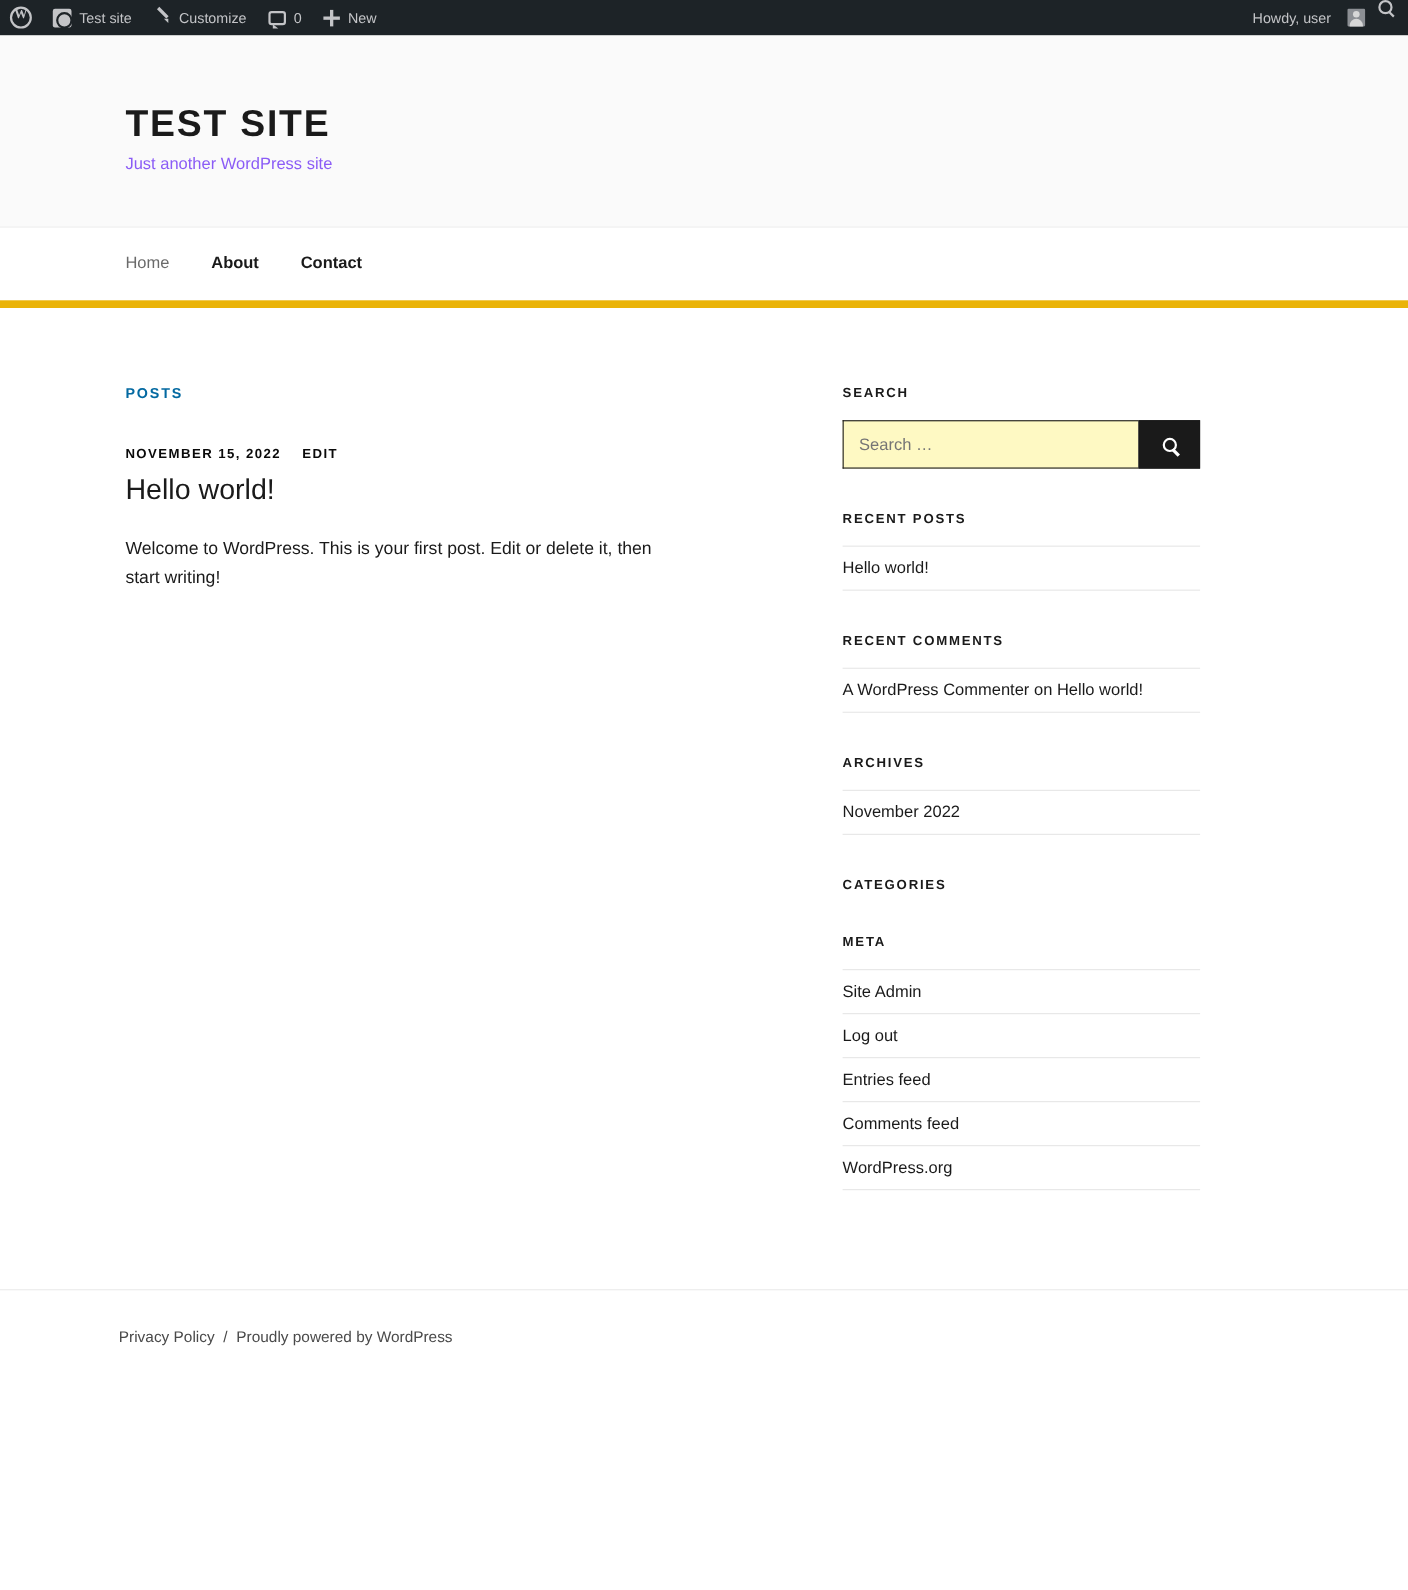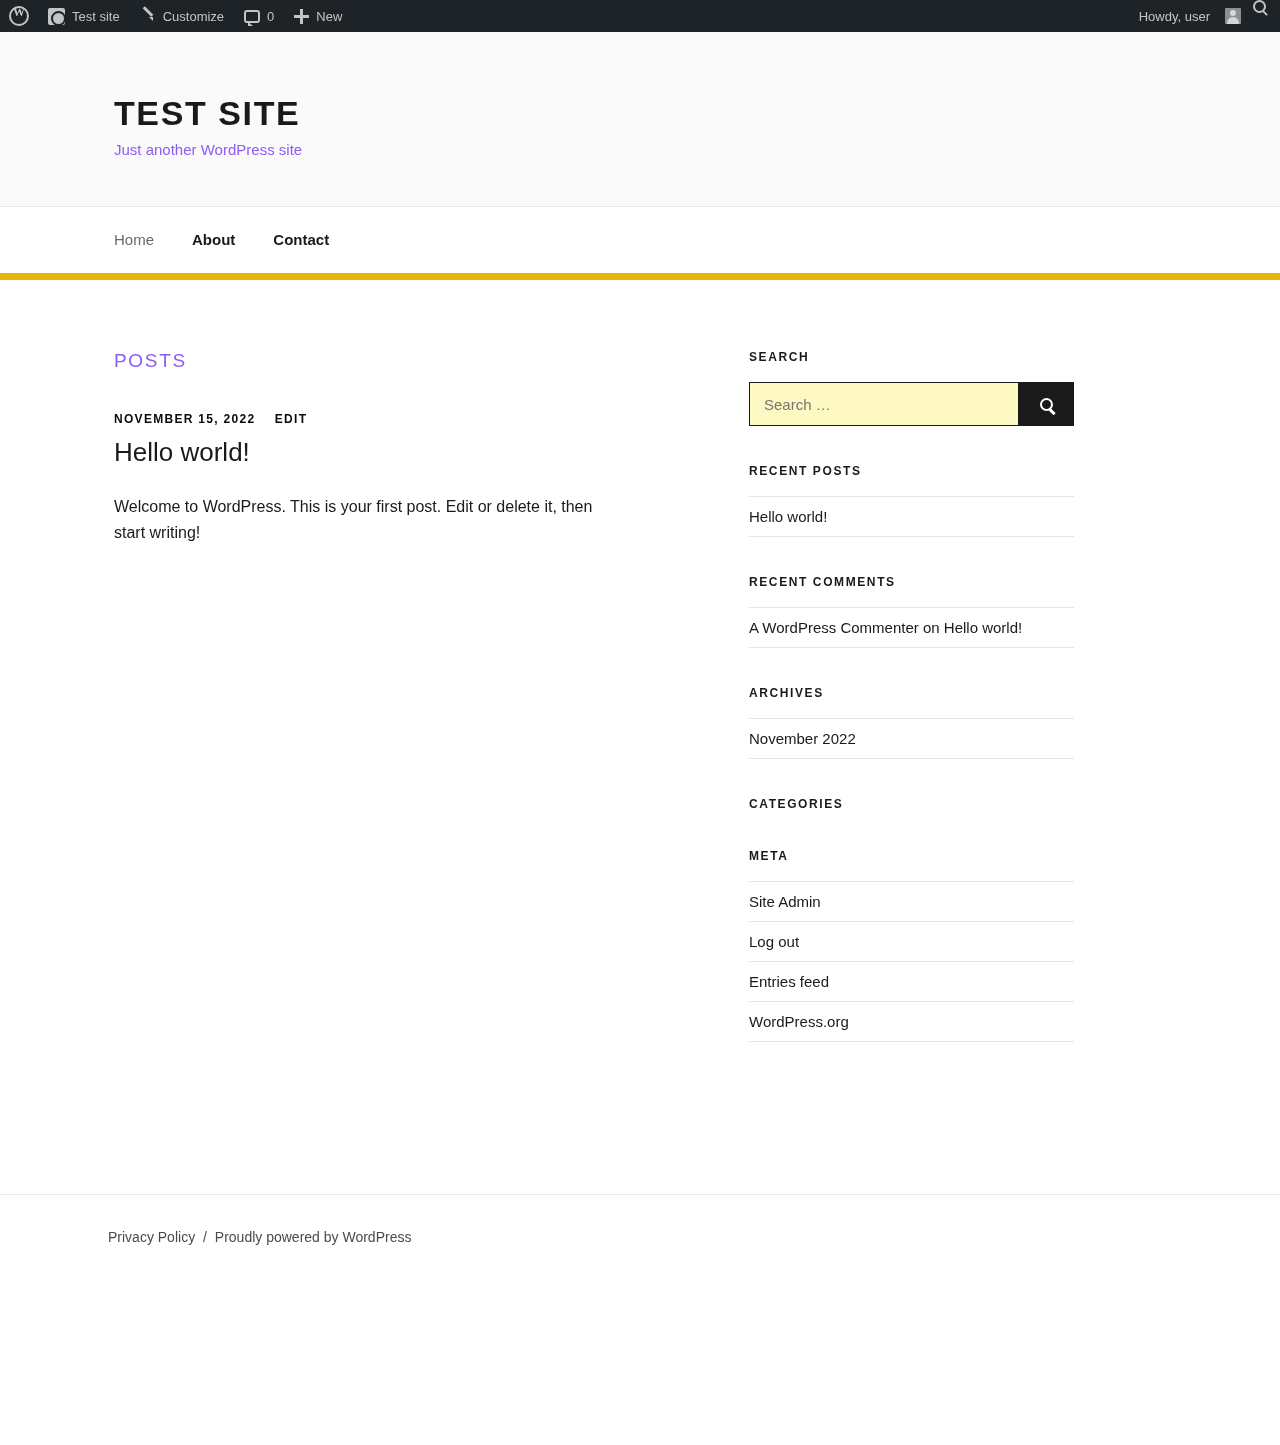--- a/index.html
+++ b/index.html
@@ -122,25 +122,25 @@
   }
   .nav-list li { margin-right: 38px; }
   .nav-link {
     font-size: 15px; color: #1a1a1a; text-decoration: none; font-weight: 700;
   }
   .nav-link.current { color: #6a6a6a; font-weight: 400; }
 
   
   .content-area { display: flex; padding-top: 70px; }
   .primary { width: 580px; padding-right: 0; }
-  .secondary { width: 325px; margin-left: 55px; }
+  .secondary { width: 325px; margin-left: 72px; }
 
   .posts-label {
-    font-size: 19px; font-weight: 400; letter-spacing: 1.7px;
-    text-transform: uppercase; margin: 0 0 40px 0; color: #8b5cf6;
+    font-size: 13px; font-weight: 700; letter-spacing: 1.7px;
+    text-transform: uppercase; margin: 0 0 40px 0; color: #0369a1;
   }
   .entry-meta {
     font-size: 12px; letter-spacing: 1.3px; text-transform: uppercase;
     font-weight: 700; margin-bottom: 10px;
   }
   .entry-meta a { color: #0a0a0a; text-decoration: none; }
   .entry-meta .sep { display: inline-block; width: 10px; }
   .entry-title {
     margin: 0 0 24px 0; font-size: 26px; font-weight: 400; line-height: 1.3;
   }
@@ -177,21 +177,21 @@
   .widget ul { list-style: none; margin: 0; padding: 0; }
   .widget ul li {
     border-bottom: 1px solid #e6e6e6; padding: 11px 0; font-size: 15px;
     color: #1a1a1a;
   }
   .widget ul li:first-child { border-top: 1px solid #e6e6e6; }
   .widget ul li a { color: #1a1a1a; text-decoration: none; }
 
   
   .site-footer {
-    border-top: 1px solid #eaeaea; margin-top: 114px;
+    border-top: 1px solid #eaeaea; margin-top: 52px;
     padding: 34px 0 40px 0;
   }
   .footer-wrap { width: 1100px; margin: 0 auto; padding: 0 18px; }
   .footer-text { font-size: 14px; color: #4a4a4a; }
   .footer-text a { color: #4a4a4a; text-decoration: none; }
   .footer-text .slash { margin: 0 4px; }
 </style>
 </head>
 <body>
 
@@ -321,20 +321,23 @@
           <li>
             <a href="#">Site Admin</a>
           </li>
           <li>
             <a href="#">Log out</a>
           </li>
           <li>
             <a href="#">Entries feed</a>
           </li>
           <li>
+            <a href="#">Comments feed</a>
+          </li>
+          <li>
             <a href="#">WordPress.org</a>
           </li>
         </ul>
       </section>
 
     </aside>
   </div>
 </div>
 
 <footer class="site-footer">

